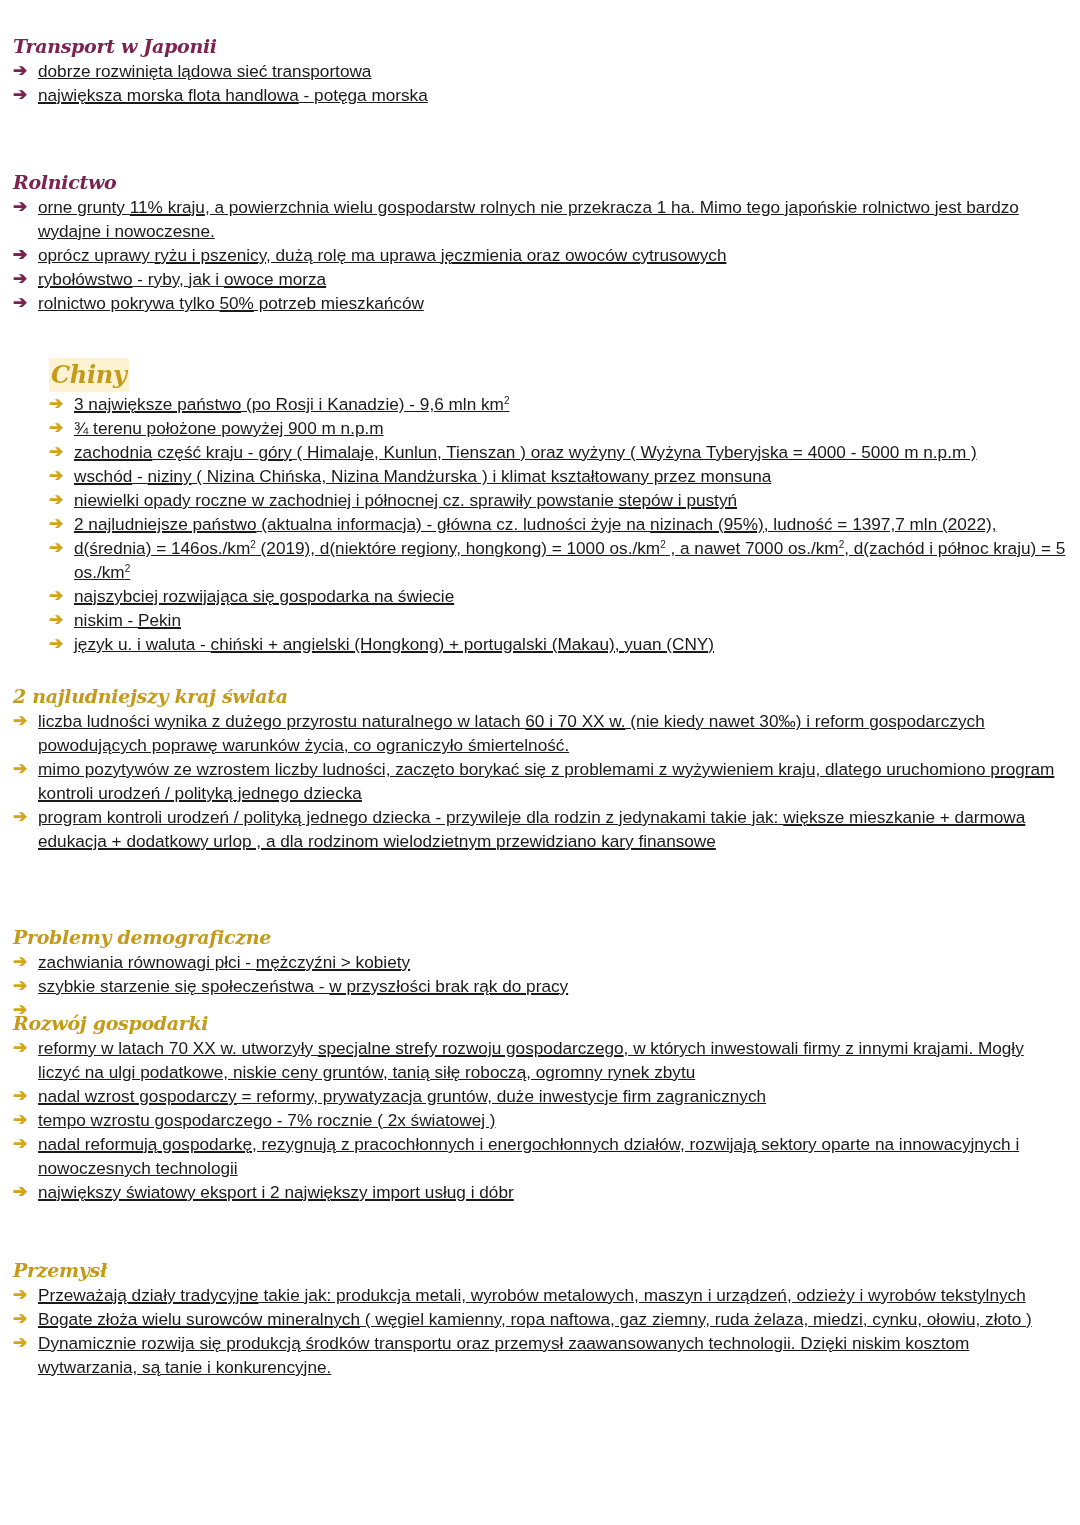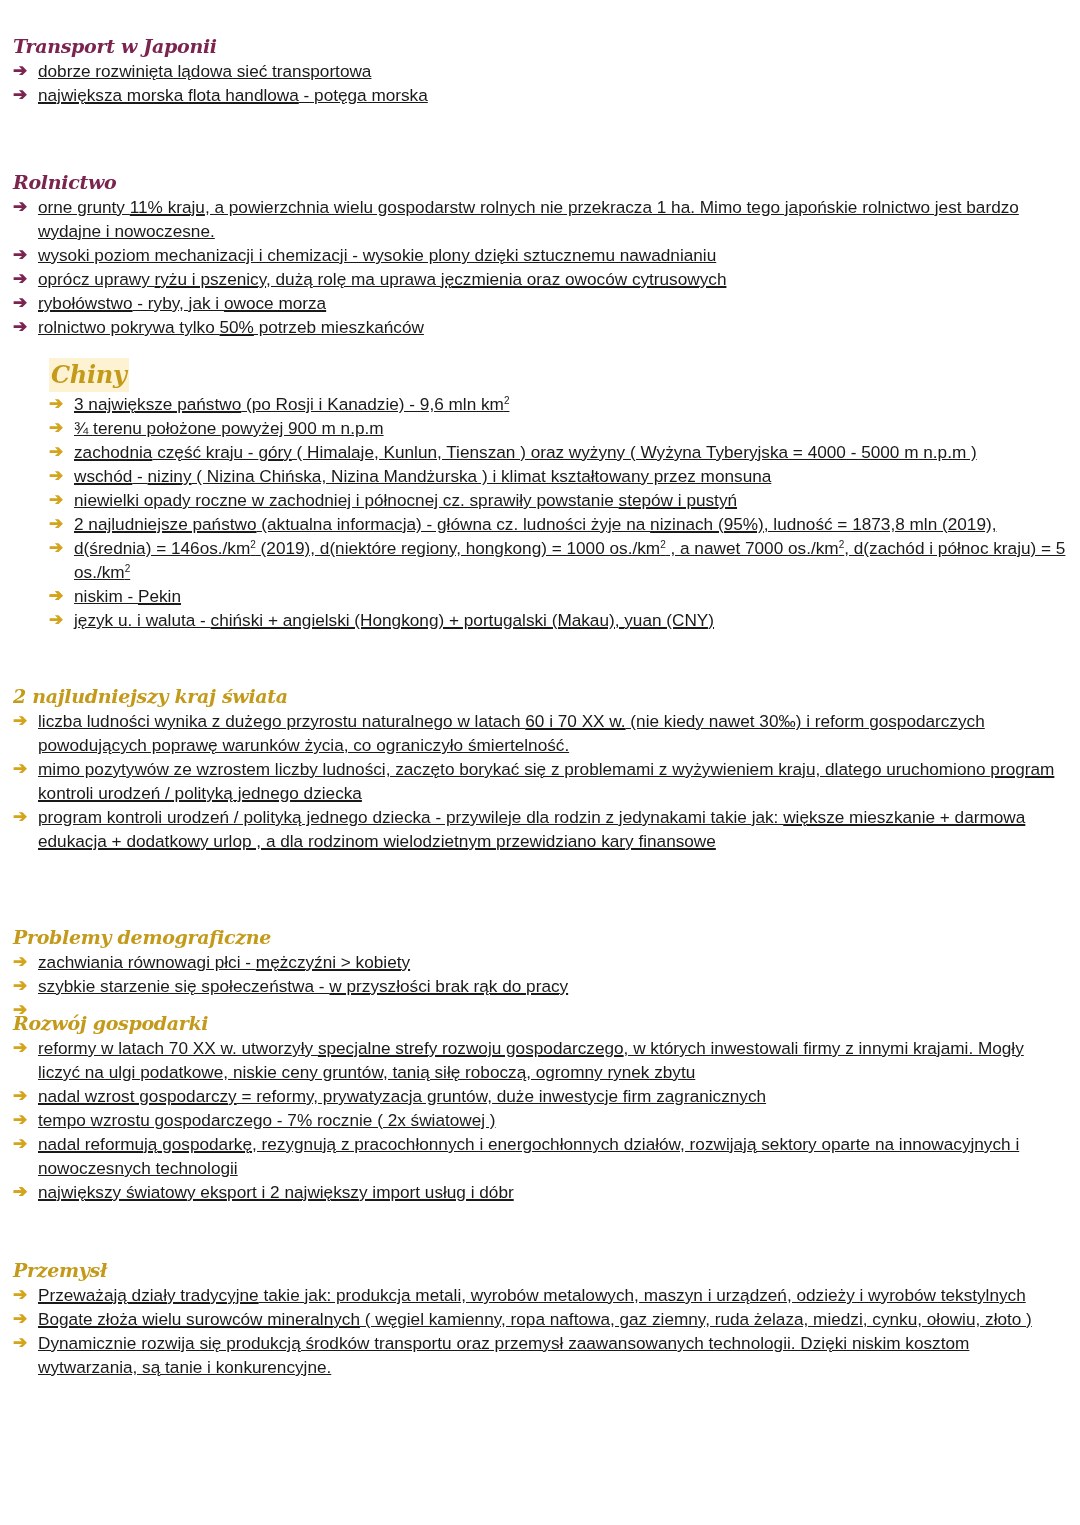--- a/index.html
+++ b/index.html
@@ -90,38 +90,38 @@
     <ul class="items">
         <li><span class="arrow plum-arrow">➔</span><span>dobrze rozwinięta lądowa sieć transportowa</span></li>
         <li><span class="arrow plum-arrow">➔</span><span class="u">największa morska flota handlowa</span><span> - potęga morska</span></li>
       </ul>
   </div>
 
   <div class="section" style="top:137px;margin-top:32px;">
     <h2 class="heading plum">Rolnictwo</h2>
     <ul class="items">
         <li><span class="arrow plum-arrow">➔</span><span>orne grunty </span><span class="u">11% kraju</span><span>, a powierzchnia wielu gospodarstw rolnych nie przekracza 1 ha. Mimo tego japońskie rolnictwo jest bardzo wydajne i nowoczesne.</span></li>
-        <li><span class="arrow plum-arrow">➔</span><span>wysoki poziom mechanizacji i chemizacji - wysokie plony dzięki sztucznemu nawadnianiu</span></li>
+        <li><span class="arrow plum-arrow">➔</span></li>
         <li><span class="arrow plum-arrow">➔</span><span>oprócz uprawy </span><span class="u">ryżu i pszenicy</span><span>, dużą rolę ma uprawa </span><span class="u">jęczmienia oraz owoców cytrusowych</span></li>
         <li><span class="arrow plum-arrow">➔</span><span class="u">rybołówstwo</span><span> - ryby, jak i </span><span class="u">owoce morza</span></li>
         <li><span class="arrow plum-arrow">➔</span><span>rolnictwo pokrywa tylko </span><span class="u">50%</span><span> potrzeb mieszkańców</span></li>
       </ul>
   </div>
 
   <div class="section" style="top:358px;margin-left:36px;">
     <h1 class="heading gold big">Chiny</h1>
     <ul class="items">
         <li><span class="arrow gold-arrow">➔</span><span class="u">3 największe państwo</span><span> (po Rosji i Kanadzie) - 9,6 mln km</span><sup>2</sup></li>
         <li><span class="arrow gold-arrow">➔</span><span>¾ terenu położone powyżej 900 m n.p.m</span></li>
         <li><span class="arrow gold-arrow">➔</span><span class="u">zachodnia</span><span> część kraju - </span><span class="u">góry</span><span> ( Himalaje, Kunlun, Tienszan ) oraz wyżyny ( Wyżyna Tyberyjska = 4000 - 5000 m n.p.m )</span></li>
         <li><span class="arrow gold-arrow">➔</span><span class="u">wschód</span><span> - </span><span class="u">niziny</span><span> ( Nizina Chińska, Nizina Mandżurska ) i klimat kształtowany przez monsuna</span></li>
         <li><span class="arrow gold-arrow">➔</span><span>niewielki opady roczne w zachodniej i północnej cz. sprawiły powstanie </span><span class="u">stepów i pustyń</span></li>
-        <li><span class="arrow gold-arrow">➔</span><span class="u">2 najludniejsze państwo</span><span> (aktualna informacja) - główna cz. ludności żyje na </span><span class="u">nizinach (95%)</span><span>, ludność = 1873,8 mln (2019),</span></li>
+        <li><span class="arrow gold-arrow">➔</span><span class="u">2 najludniejsze państwo</span><span> (aktualna informacja) - główna cz. ludności żyje na </span><span class="u">nizinach (95%)</span><span>, ludność = 1397,7 mln (2022),</span></li>
         <li><span class="arrow gold-arrow">➔</span><span>d(średnia) = 146os./km</span><sup>2</sup><span> (2019), d(niektóre regiony, hongkong) = 1000 os./km</span><sup>2</sup><span> , a nawet 7000 os./km</span><sup>2</sup><span>, d(zachód i północ kraju) = 5 os./km</span><sup>2</sup></li>
-        <li><span class="arrow gold-arrow">➔</span></li>
+        <li><span class="arrow gold-arrow">➔</span><span class="u">najszybciej rozwijająca się gospodarka na świecie</span></li>
         <li><span class="arrow gold-arrow">➔</span><span>niskim - </span><span class="u">Pekin</span></li>
         <li><span class="arrow gold-arrow">➔</span><span>język u. i waluta - </span><span class="u">chiński + angielski (Hongkong) + portugalski (Makau), yuan (CNY)</span></li>
       </ul>
   </div>
 
   <div class="section" style="top:683px;">
     <h2 class="heading gold">2 najludniejszy kraj świata</h2>
     <ul class="items">
         <li><span class="arrow gold-arrow">➔</span><span>liczba ludności wynika z dużego przyrostu naturalnego w latach </span><span class="u">60 i 70 XX w.</span><span> (nie kiedy nawet 30‰) i reform gospodarczych powodujących poprawę warunków życia, co ograniczyło śmiertelność.</span></li>
         <li><span class="arrow gold-arrow">➔</span><span>mimo pozytywów ze wzrostem liczby ludności, zaczęto borykać się z problemami z wyżywieniem kraju, dlatego uruchomiono </span><span class="u">program kontroli urodzeń / polityką jednego dziecka</span></li>

